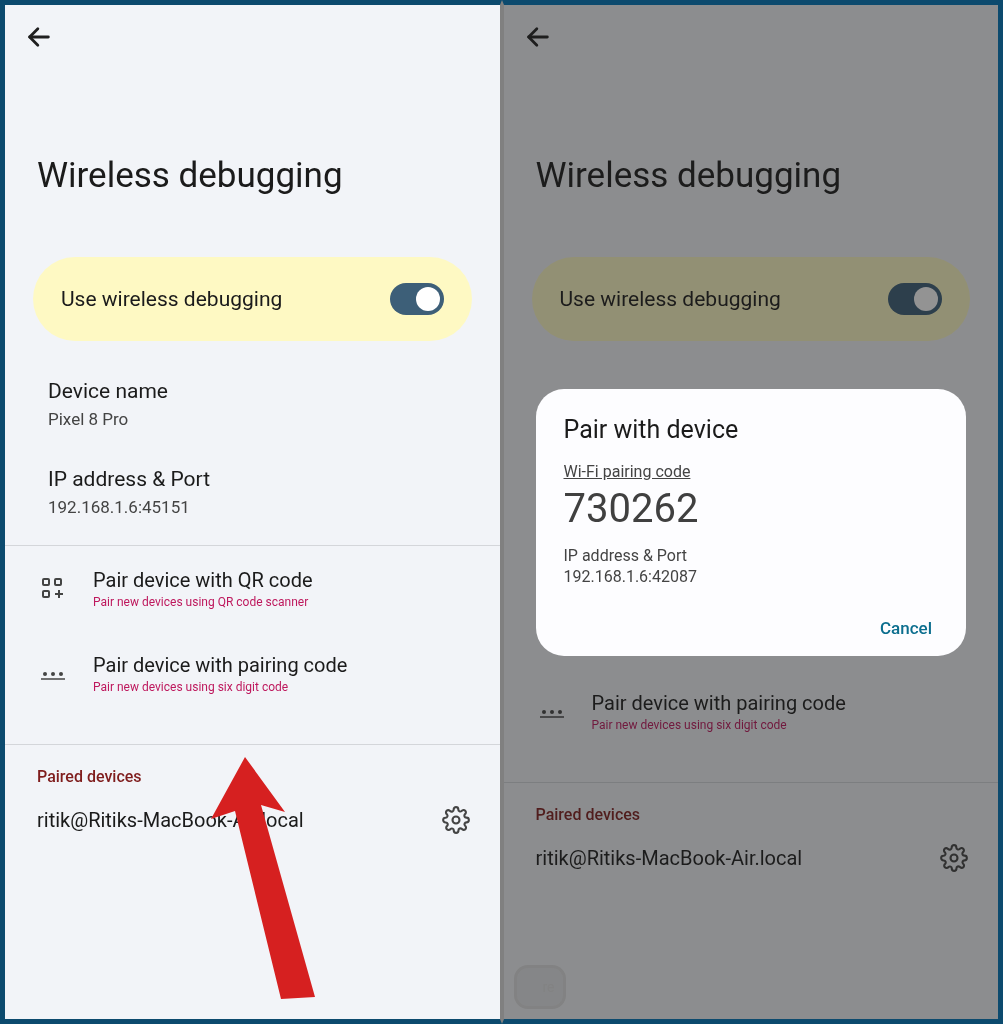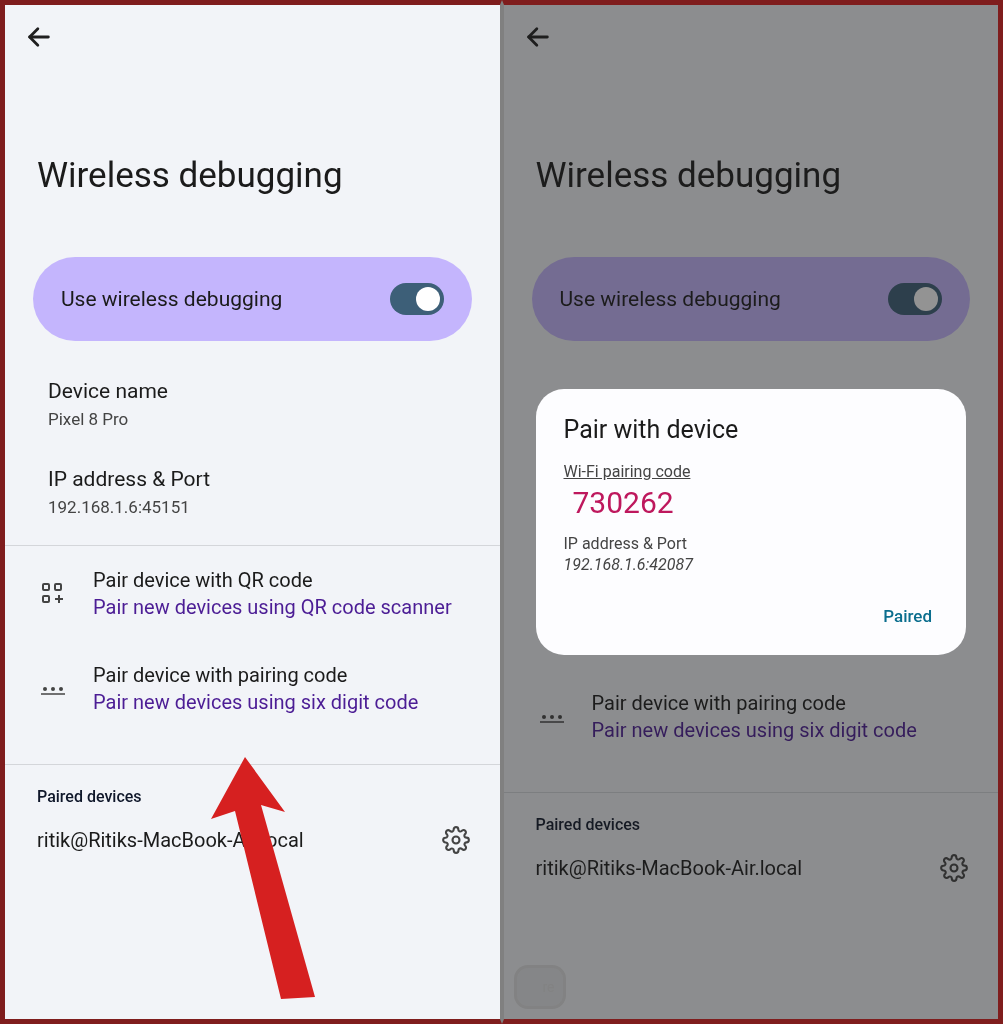--- a/index.html
+++ b/index.html
@@ -9,21 +9,21 @@
       width: 1003px;
       height: 1024px;
       overflow: hidden;
       position: relative;
       display: flex;
     }
     .panel {
       flex: 1;
       background: #f2f4f8;
       position: relative;
-      border: 5px solid #7f1d1d;
+      border: 5px solid #0c4a6e;
       overflow: hidden;
     }
     .panel.left { border-right: 2px solid #808080; }
     .panel.right { border-left: 2px solid #808080; }
 
     .back-row {
       padding: 18px 16px 0 20px;
     }
     .back-arrow {
       width: 28px;
@@ -33,21 +33,21 @@
     }
     .page-title {
       padding: 100px 32px 60px 32px;
       font-size: 35px;
       font-weight: 400;
       color: #1b1b1b;
       line-height: 1.2;
     }
     .toggle-card {
       margin: 0 28px;
-      background: #c4b5fd;
+      background: #fef9c3;
       border-radius: 50px;
       padding: 26px 28px;
       display: flex;
       align-items: center;
       justify-content: space-between;
     }
     .toggle-label {
       font-size: 21px;
       color: #1b1b1b;
     }
@@ -104,28 +104,28 @@
     }
     .pair-text {
       flex: 1;
     }
     .pair-title {
       font-size: 20px;
       color: #1b1b1b;
       margin-bottom: 3px;
     }
     .pair-sub {
-      font-size: 20px;
-      color: #4c1d95;
+      font-size: 12px;
+      color: #be185d;
     }
 
     .section-label {
       padding: 22px 32px 14px 32px;
       font-size: 16px;
-      color: #0f172a;
+      color: #7f1d1d;
       font-weight: 500;
     }
     .device-row {
       display: flex;
       align-items: center;
       padding: 6px 12px 18px 32px;
       justify-content: space-between;
     }
     .device-name {
       font-size: 20px;
@@ -147,50 +147,48 @@
       align-items: center;
       justify-content: center;
     }
     .dialog {
       position: absolute;
       top: 384px;
       left: 32px;
       right: 32px;
       background: #fdfdff;
       border-radius: 28px;
-      padding: 26px 28px 23px 28px;
+      padding: 26px 28px 12px 28px;
     }
     .dialog-title {
       font-size: 25px;
       color: #1b1b1b;
       margin-bottom: 18px;
       font-weight: 400;
     }
     .dialog-label {
       font-size: 16px;
       color: #444;
       margin-bottom: 4px;
       text-decoration: underline;
     }
     .dialog-code {
-      font-size: 30px;
-      color: #be185d;
+      font-size: 40px;
+      color: #404040;
       margin-bottom: 14px;
-      margin-left: 9px;
     }
     .dialog-ip {
       font-size: 16px;
       color: #444;
       margin-bottom: 2px;
     }
     .dialog-ip-val {
       font-size: 16px;
       color: #444;
       margin-bottom: 26px;
-      font-style: italic;
     }
     .dialog-actions {
       display: flex;
       justify-content: flex-end;
     }
     .cancel-btn {
       font-size: 17px;
       color: #0b6e8e;
       font-weight: 500;
       cursor: pointer;
@@ -348,17 +346,17 @@
   </div>
 
   <div class="overlay">
     <div class="dialog">
       <div class="dialog-title">Pair with device</div>
       <div class="dialog-label">Wi-Fi pairing code</div>
       <div class="dialog-code">730262</div>
       <div class="dialog-ip">IP address &amp; Port</div>
       <div class="dialog-ip-val">192.168.1.6:42087</div>
       <div class="dialog-actions">
-        <span class="cancel-btn">Paired</span>
+        <span class="cancel-btn">Cancel</span>
       </div>
     </div>
   </div>
 </div>
 
 </body></html>

